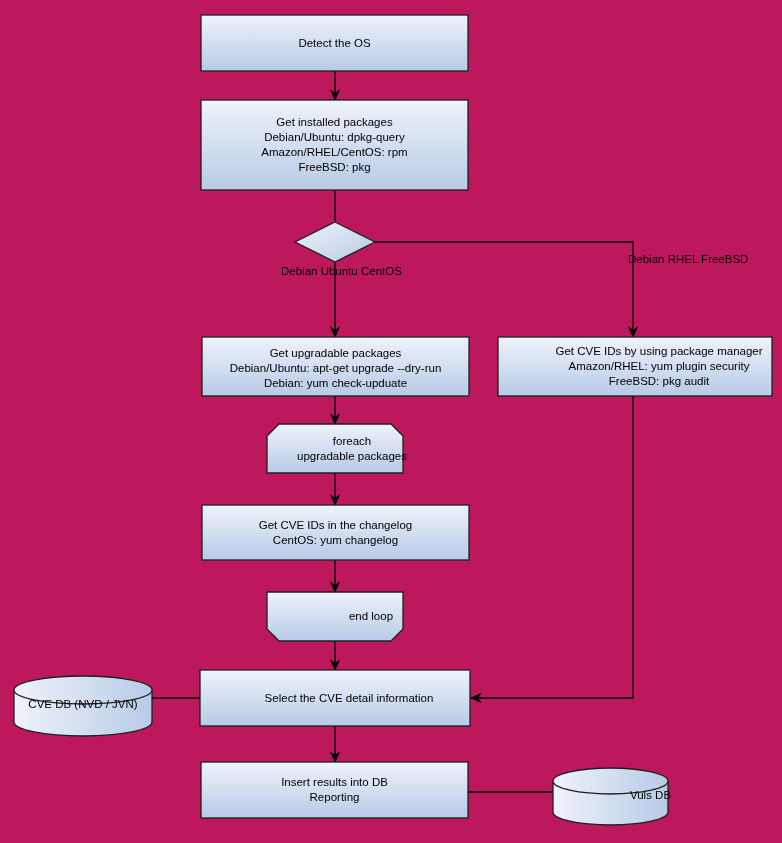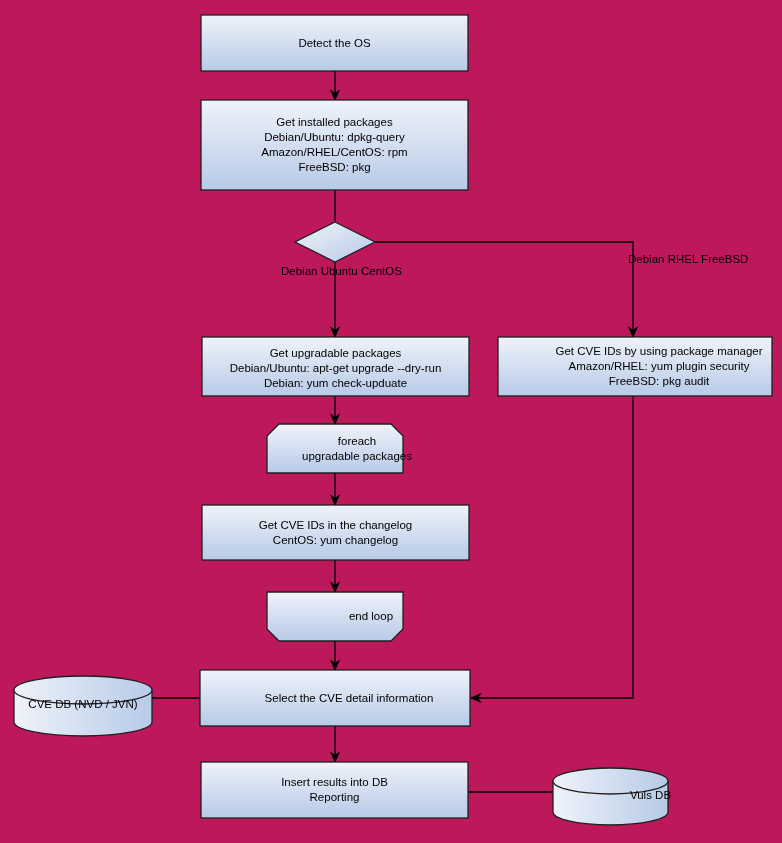--- a/index.html
+++ b/index.html
@@ -135,21 +135,21 @@
     <span class="line">Debian/Ubuntu: apt-get upgrade --dry-run</span>
     <span class="line">Debian: yum check-upduate</span>
   </div>
 
   <div class="lbl" style="left:498px; top:337px; width:274px; height:59px;padding-left:24px;">
     <span class="line">Get CVE IDs by using package manager</span>
     <span class="line">Amazon/RHEL: yum plugin security</span>
     <span class="line">FreeBSD: pkg audit</span>
   </div>
 
-  <div class="lbl" style="left:267px; top:424px; width:140px; height:49px;padding-left:20px;">
+  <div class="lbl" style="left:282px; top:424px; width:140px; height:49px;">
     <span class="line">foreach</span>
     <span class="line">upgradable packages</span>
   </div>
 
   <div class="lbl" style="left:202px; top:505px; width:267px; height:55px;">
     <span class="line">Get CVE IDs in the changelog</span>
     <span class="line">CentOS: yum changelog</span>
   </div>
 
   <div class="lbl" style="left:267px; top:592px; width:136px; height:49px;margin-left:36px;">

